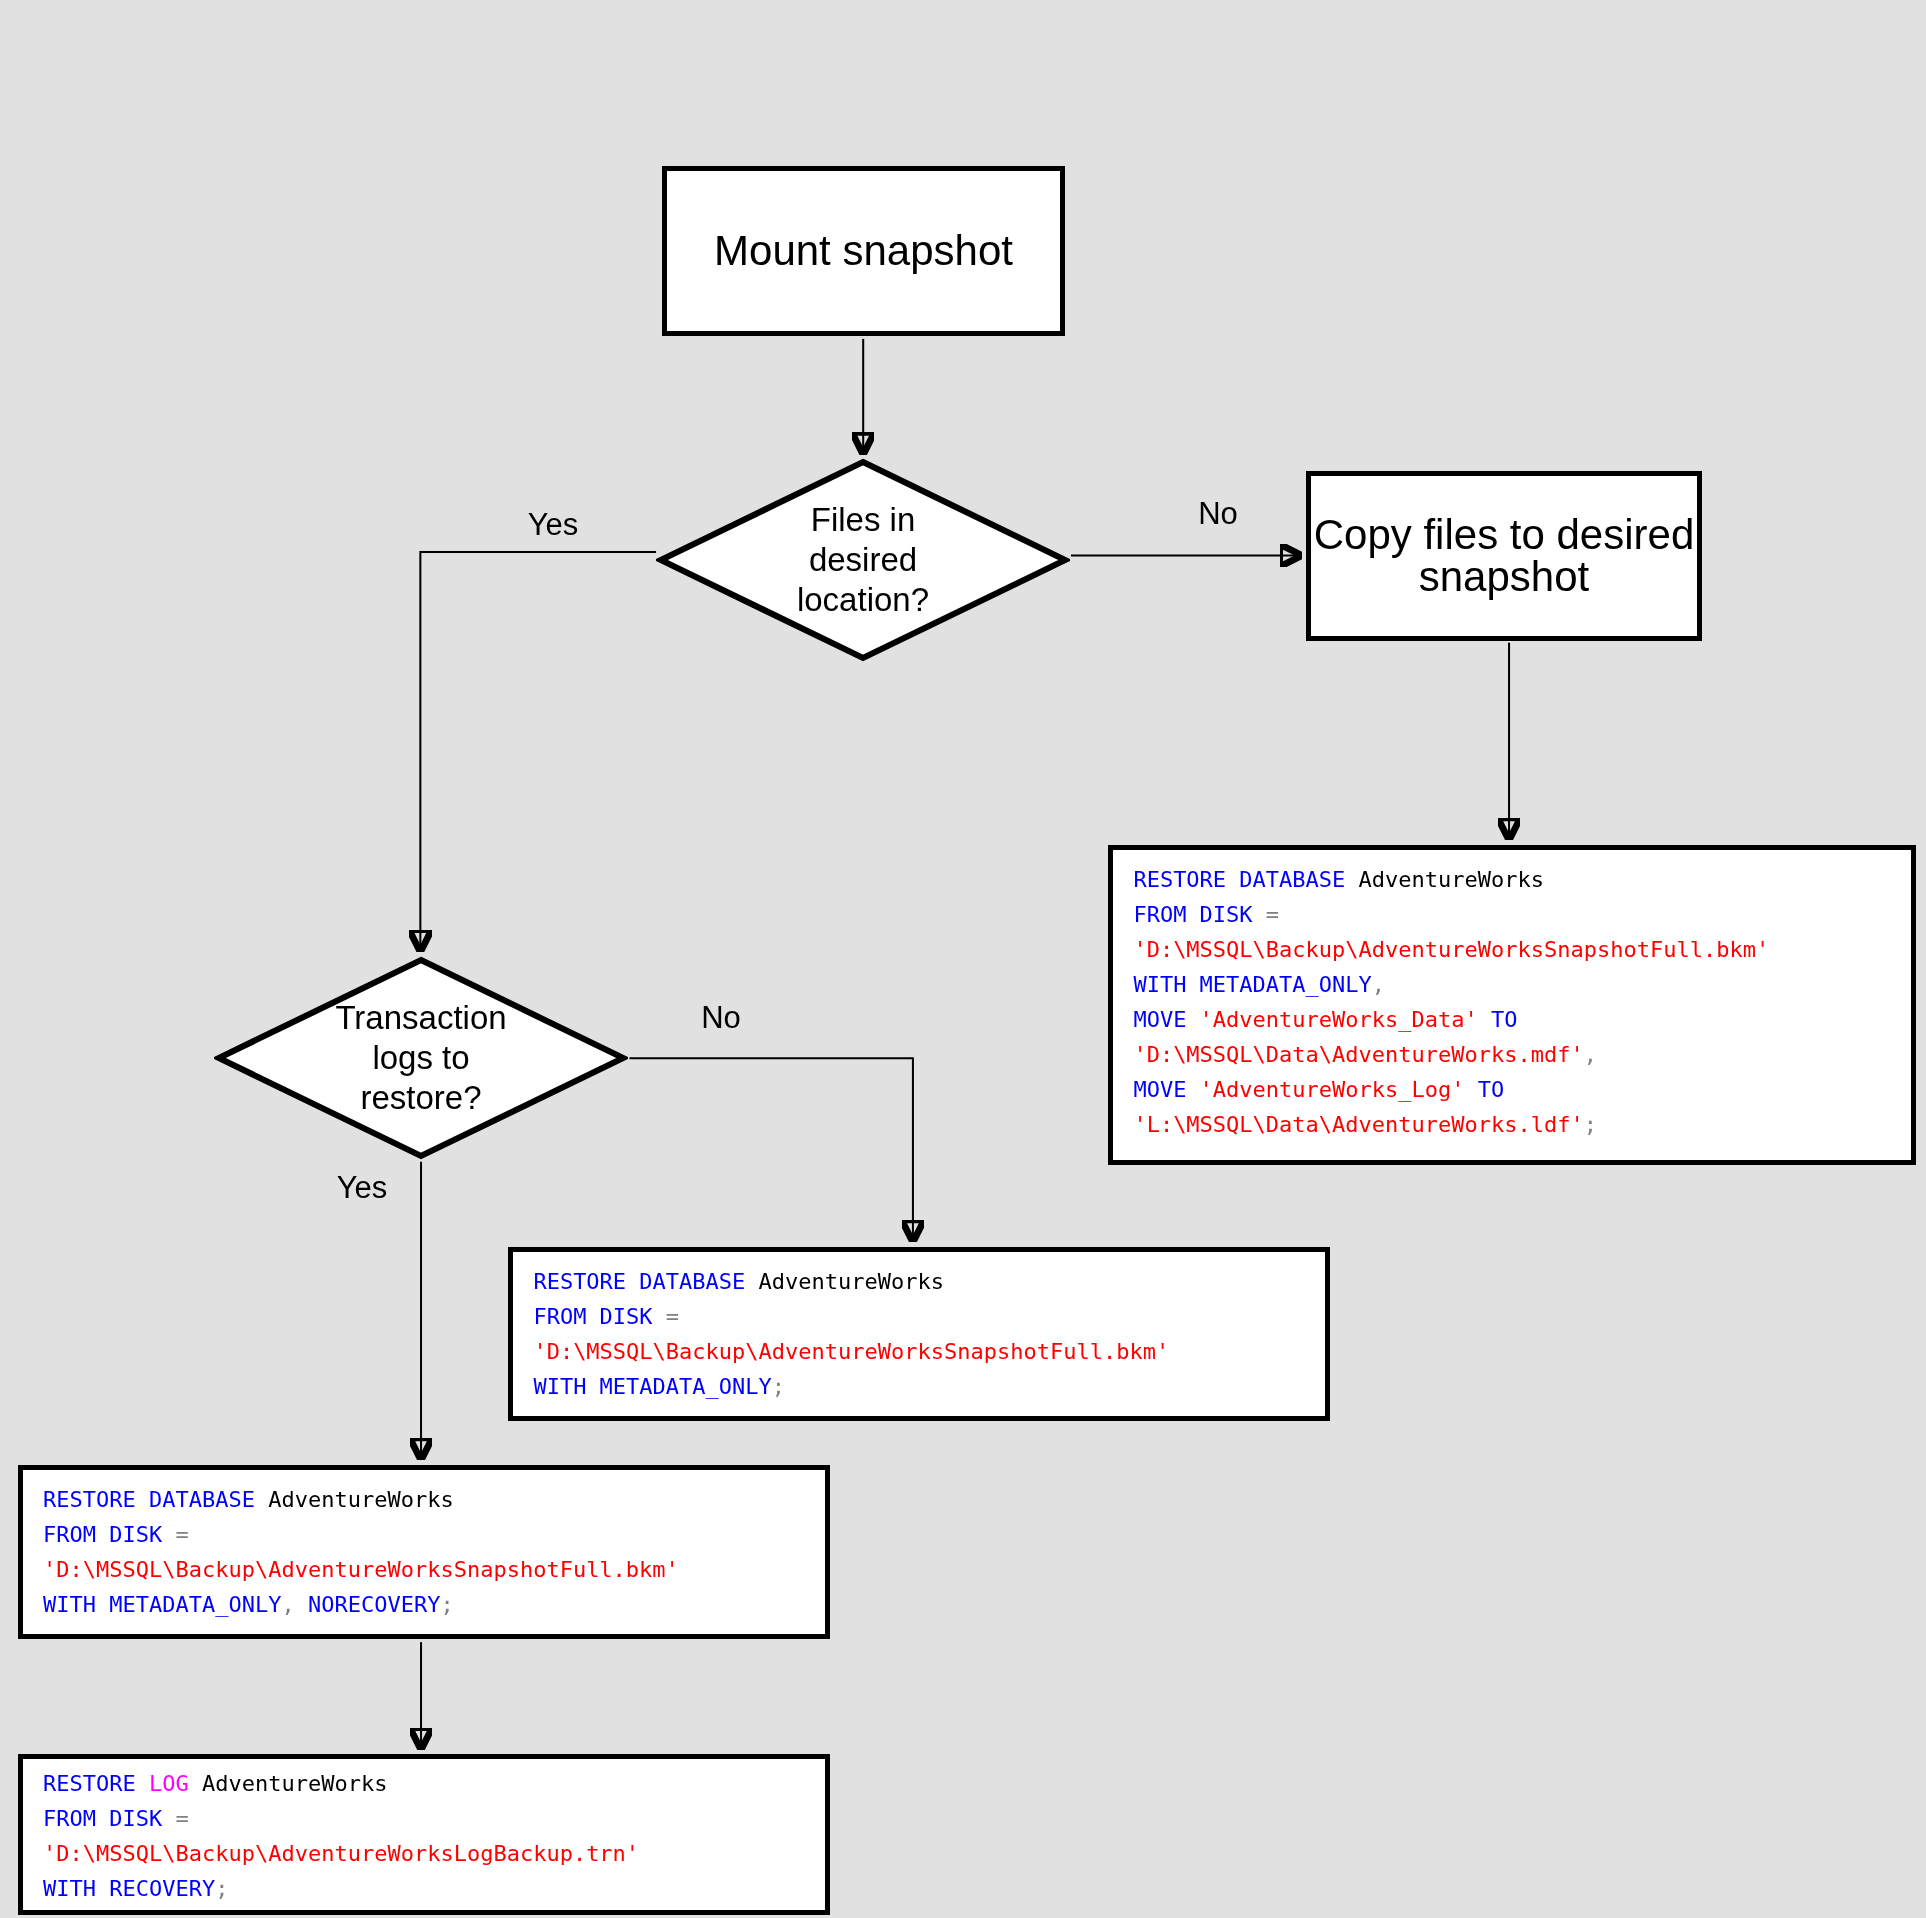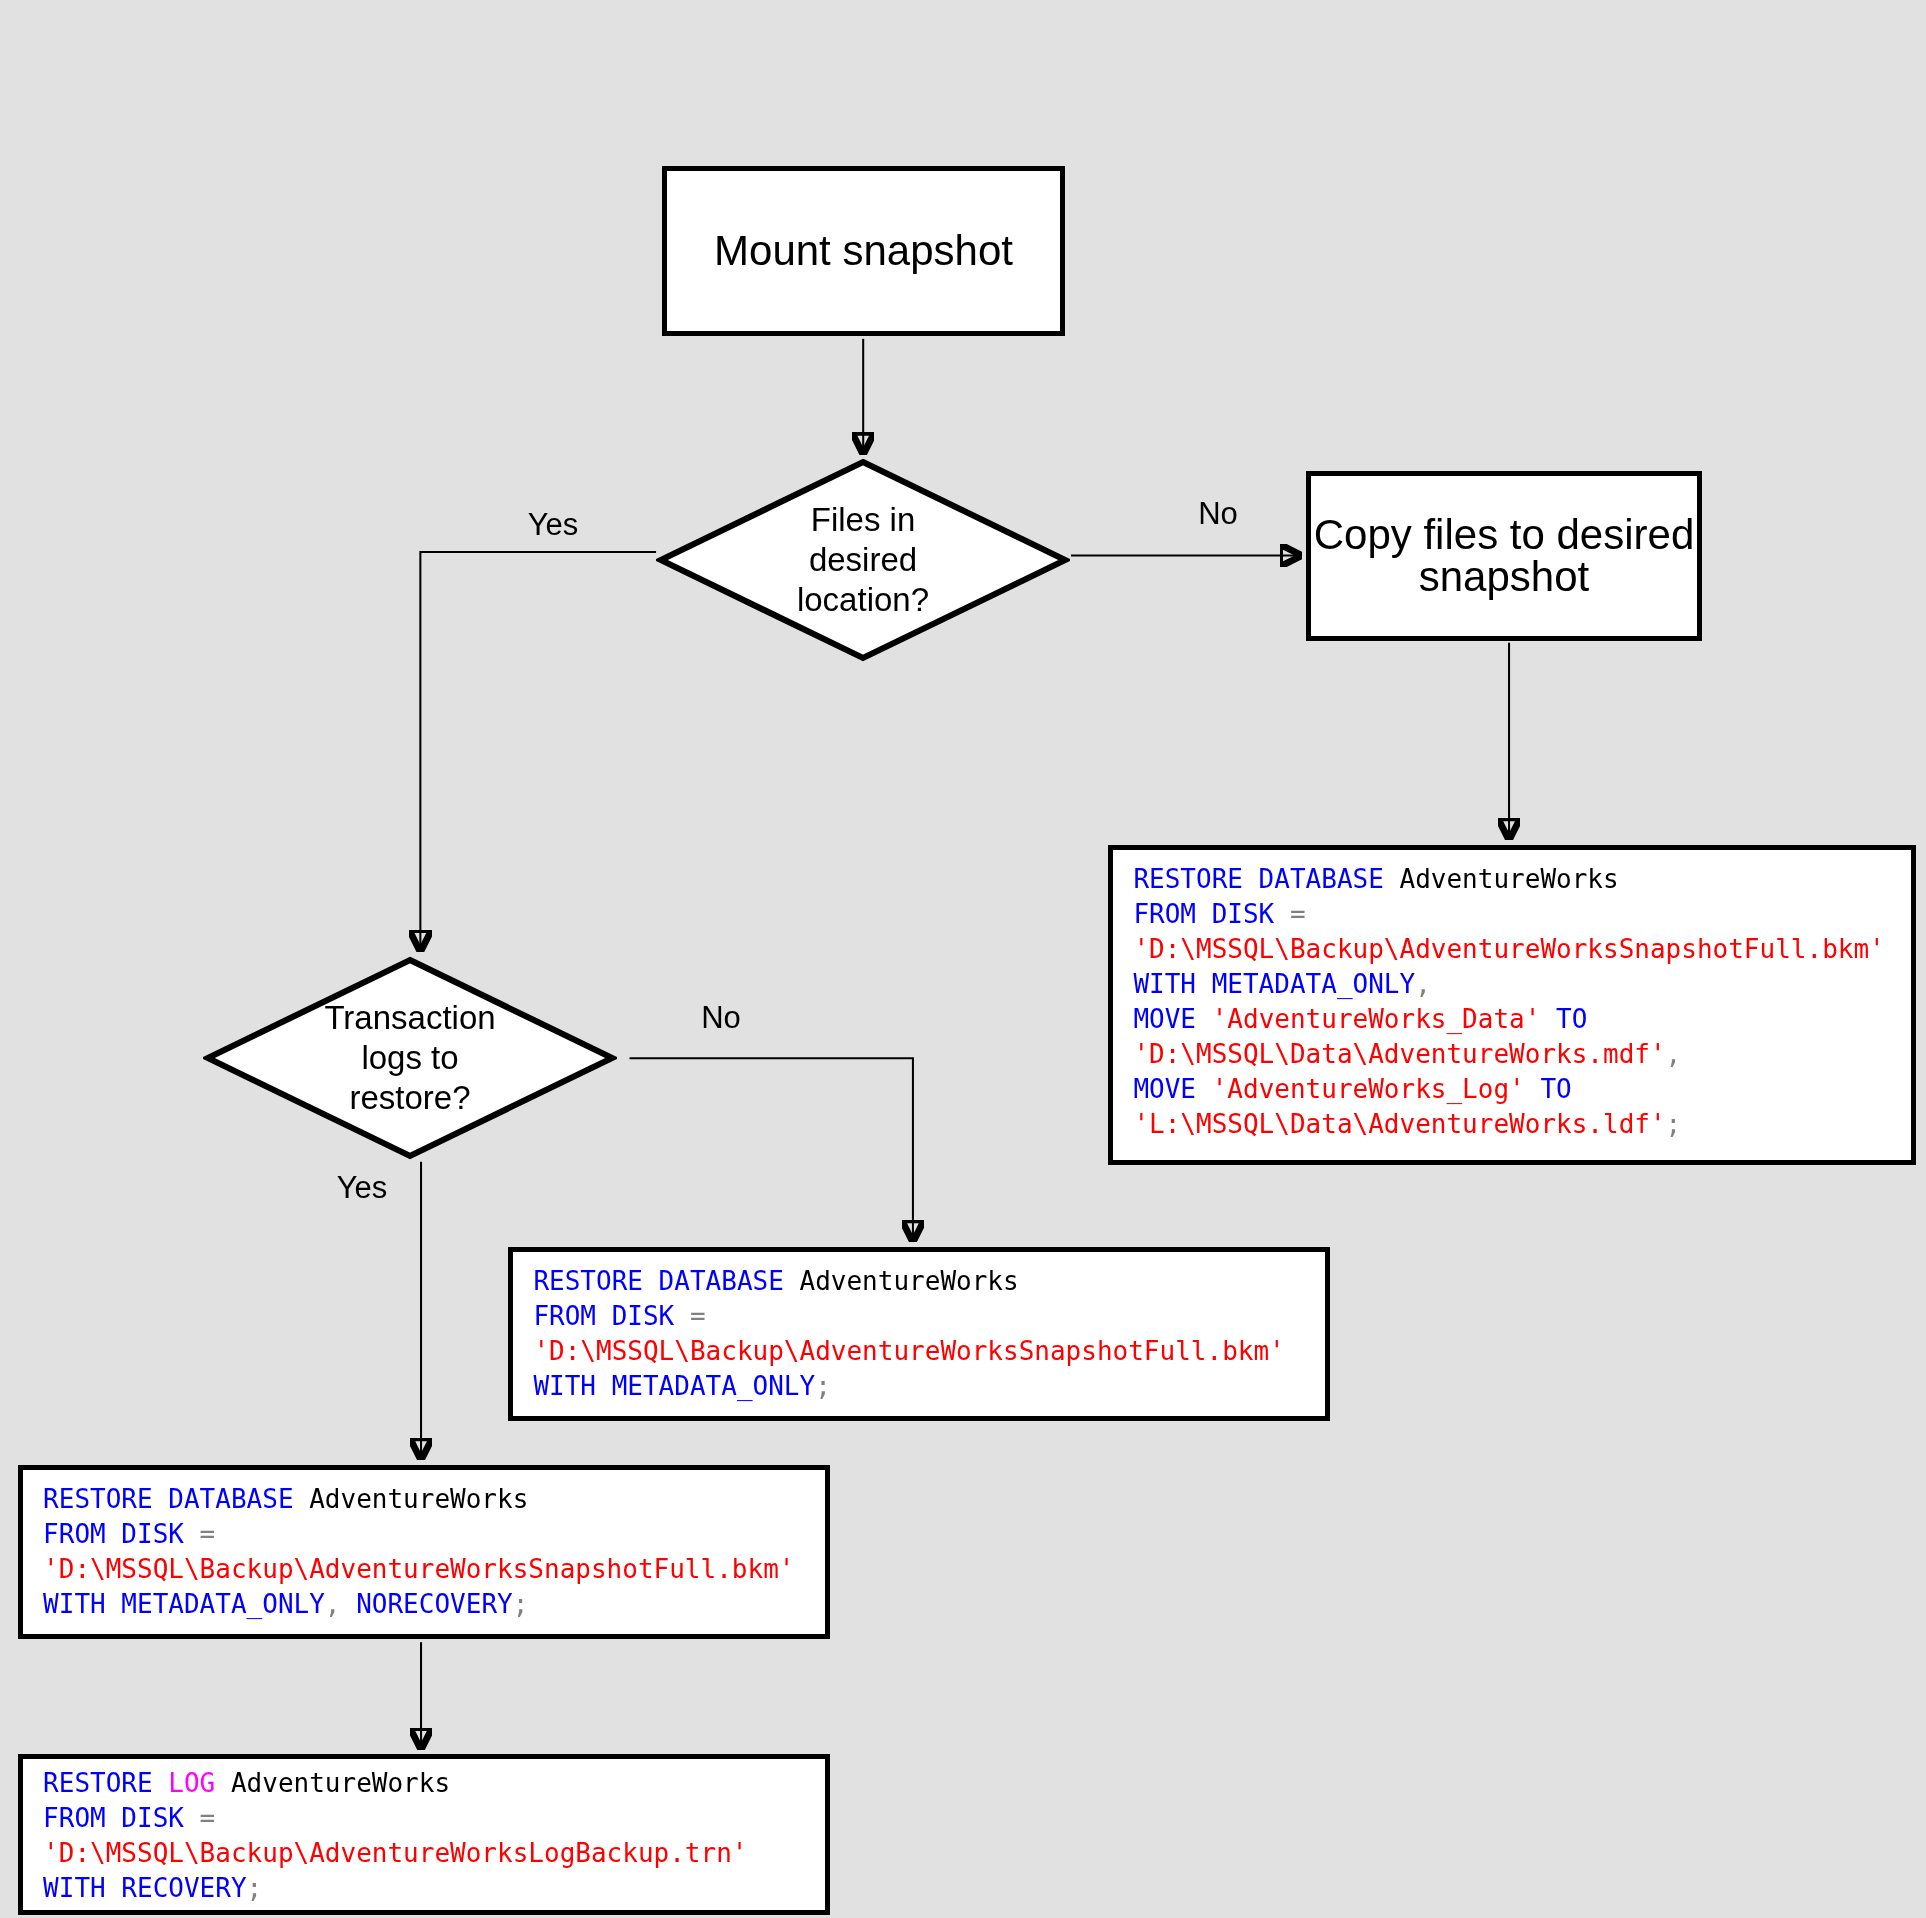--- a/index.html
+++ b/index.html
@@ -57,21 +57,21 @@
     font-size: 31px;
     color: #000;
     white-space: nowrap;
   }
   .codebox {
     position: absolute;
     background: #fff;
     border: 5.5px solid #000;
     box-sizing: border-box;
     font-family: "DejaVu Sans Mono", monospace;
-    font-size: 26px;
+    font-size: 22px;
     line-height: 35px;
     padding: 12.3px 20.4px;
     white-space: pre;
     overflow: hidden;
   }
   .codebox .code-line { white-space: pre; }
 </style>
 </head>
 <body>
 
@@ -106,21 +106,21 @@
     <svg viewBox="0 0 607 300" preserveAspectRatio="none">
       <polygon points="303.5,6 600,150 303.5,294 7,150" fill="#ffffff" stroke="#000000" stroke-width="9"></polygon>
     </svg>
     <div class="dlabel">
       <div>Files in</div>
       <div>desired</div>
       <div>location?</div>
     </div>
   </div>
 
-  <div class="diamond" style="left:203px; top:956px; width:414px; height:204px;">
+  <div class="diamond" style="left:214px; top:956px; width:414px; height:204px;">
     <svg viewBox="0 0 607 300" preserveAspectRatio="none">
       <polygon points="303.5,6 600,150 303.5,294 7,150" fill="#ffffff" stroke="#000000" stroke-width="9"></polygon>
     </svg>
     <div class="dlabel">
       <div>Transaction</div>
       <div>logs to</div>
       <div>restore?</div>
     </div>
   </div>
 

